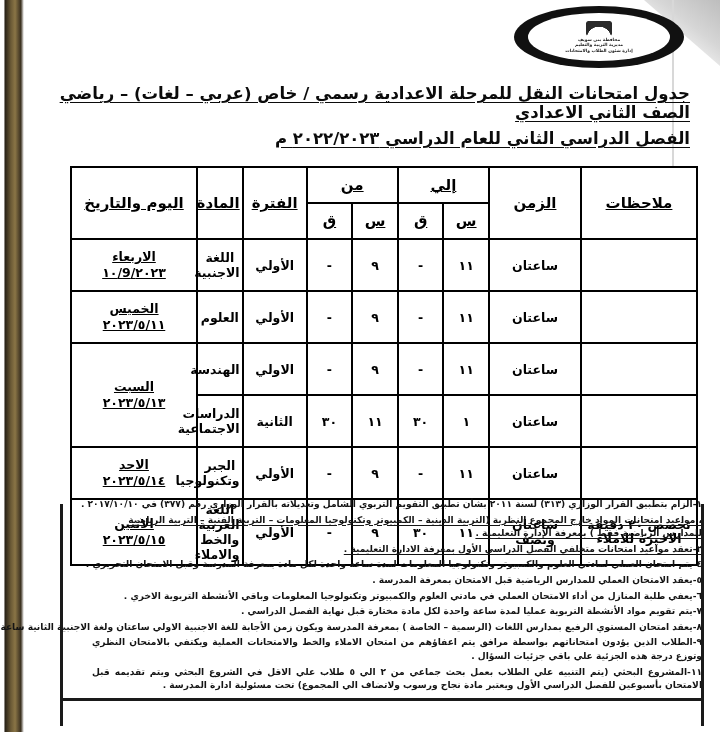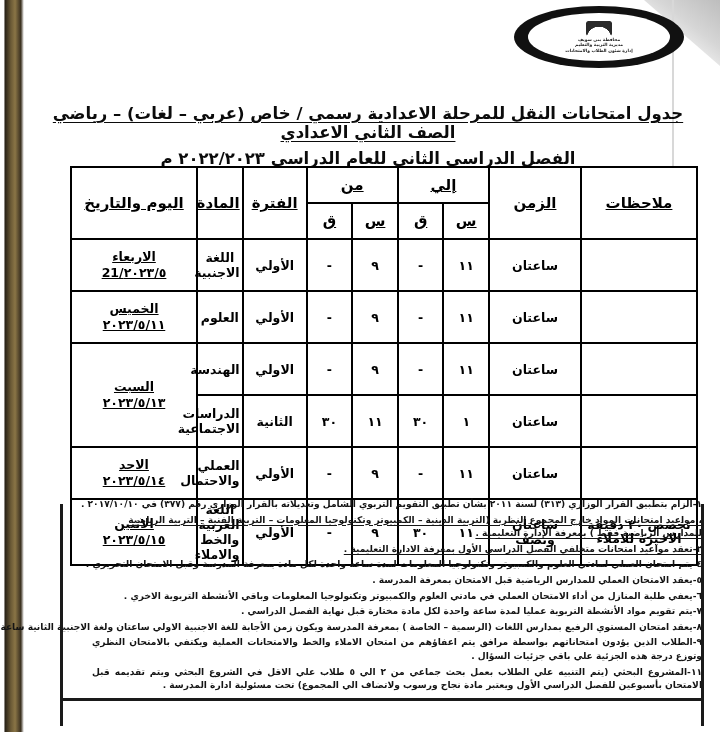--- a/index.html
+++ b/index.html
@@ -62,21 +62,21 @@
             mask:radial-gradient(circle at 50% 120%,transparent 55%,#000 56%);
     margin-bottom:1px;border-radius:2px;
   }
   .logo-line{
     font-size:4.4px;line-height:5.4px;color:#1a1a1a;font-weight:bold;
     white-space:nowrap;
   }
 
   
   .title-block{
-    position:absolute;right:30px;left:20px;top:84px;text-align:center;margin-top:20px;
+    position:absolute;right:30px;left:20px;top:84px;
   }
   .title-1,.title-2{
     font-weight:bold;color:#0b0b0b;
     text-decoration:underline;text-underline-offset:3px;
     display:inline-block;
   }
   .title-1{font-size:16.5px;letter-spacing:-.2px;}
   .title-2{font-size:16.5px;margin-top:7px;}
 
   
@@ -191,21 +191,21 @@
               <td class="notes-cell"></td>
               <td class="time-cell">ساعتان</td>
               <td>١١</td>
               <td>-</td>
               <td>٩</td>
               <td>-</td>
               <td>الأولي</td>
               <td>اللغة الاجنبية</td>
               <td class="date-cell">
                 <div>الاربعاء</div>
-                <div>٢٠٢٣/٥/21</div>
+                <div>٢٠٢٣/9/١٠</div>
               </td>
             </tr>
             <tr>
               <td class="notes-cell"></td>
               <td class="time-cell">ساعتان</td>
               <td>١١</td>
               <td>-</td>
               <td>٩</td>
               <td>-</td>
               <td>الأولي</td>
@@ -240,21 +240,21 @@
               <td>الدراسات الاجتماعية</td>
             </tr>
             <tr>
               <td class="notes-cell"></td>
               <td class="time-cell">ساعتان</td>
               <td>١١</td>
               <td>-</td>
               <td>٩</td>
               <td>-</td>
               <td>الأولي</td>
-              <td>العملي والاحتمال</td>
+              <td>الجبر وتكنولوجيا</td>
               <td class="date-cell">
                 <div>الاحد</div>
                 <div>٢٠٢٣/٥/١٤</div>
               </td>
             </tr>
             <tr>
               <td class="notes-cell">تخصص ٢٠ دقيقة الاخيرة للاملاء</td>
               <td class="time-cell">ساعتان ونصف</td>
               <td>١١</td>
               <td>٣٠</td>

